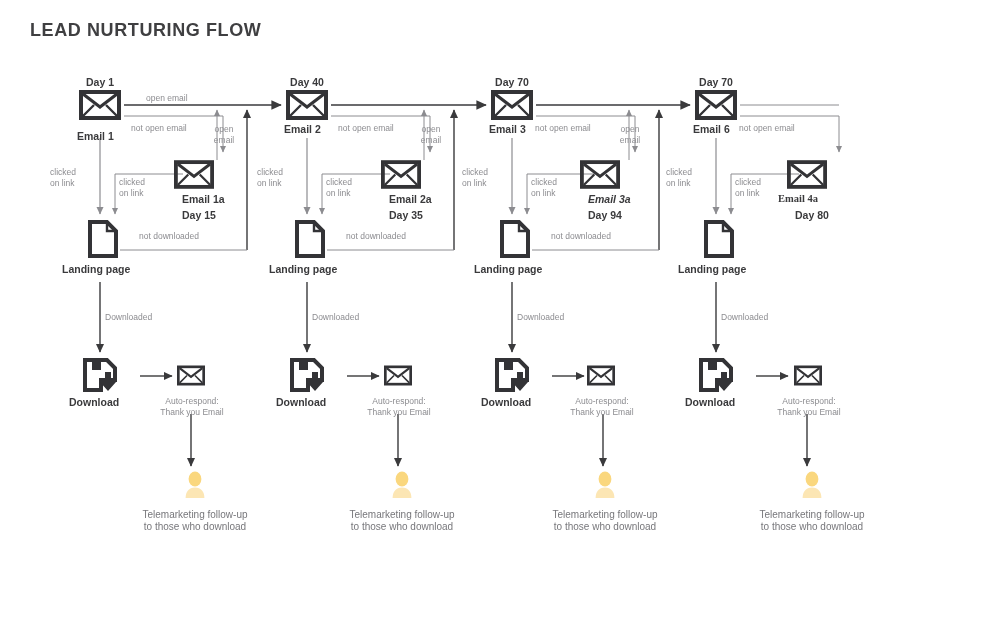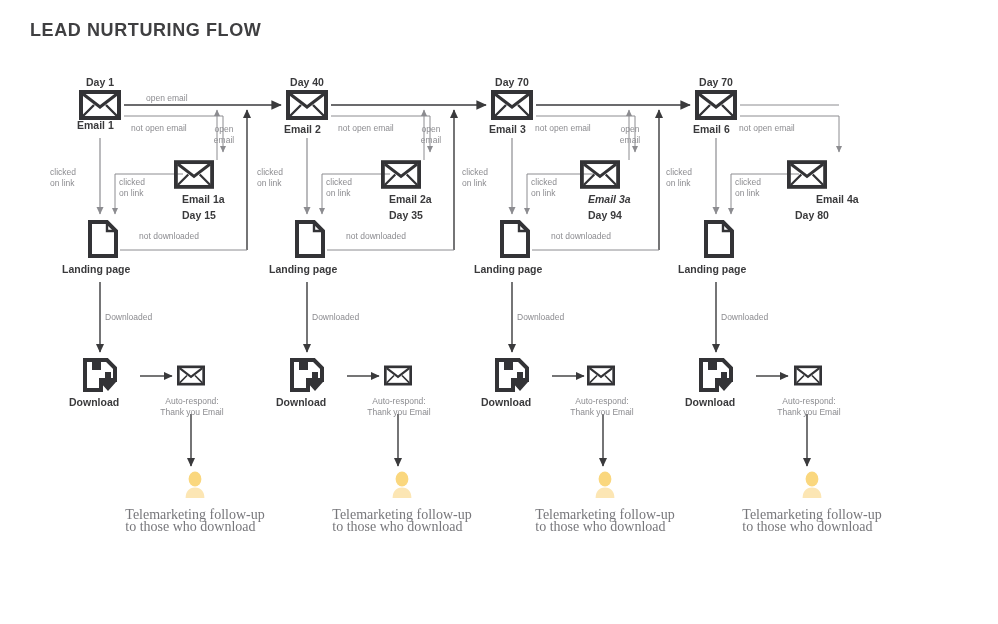--- a/index.html
+++ b/index.html
@@ -46,26 +46,26 @@
   .bold {
     position: absolute;
     font-size: 10.5px;
     font-weight: bold;
     color: #3a3a3c;
     white-space: nowrap;
   }
   .bold-c { text-align: center; transform: translateX(-50%); }
   .tele {
     position: absolute;
-    font-size: 14px;
+    font-size: 10px;
     color: #77777b;
     line-height: 12px;
+    text-align: center;
     transform: translateX(-50%);
     white-space: nowrap;
-    font-family: Liberation Serif, serif;
   }
   .ar {
     position: absolute;
     font-size: 8.5px;
     color: #8c8c90;
     line-height: 11px;
     text-align: center;
     transform: translateX(-50%);
     white-space: nowrap;
   }
@@ -129,21 +129,21 @@
 
   <div>
     <div class="bold bold-c" style="left:100px;top:76px;text-align:center;">Day 1</div>
     <div style="position:absolute;left:79px;top:90px;">
       <svg width="42" height="30" viewBox="0 0 42 30">
           <rect x="2" y="2" width="38" height="26" fill="none" stroke="#333336" stroke-width="4"></rect>
           <path d="M4,4 L21,17 L38,4" fill="none" stroke="#333336" stroke-width="3.2"></path>
           <path d="M4,26 L15,15 M38,26 L27,15" stroke="#333336" stroke-width="2.4"></path>
         </svg>
     </div>
-    <div class="bold" style="left:77px;top:119px;">Email 1</div>
+    <div class="bold" style="left:77px;top:130px;">Email 1</div>
     <div class="lbl" style="left:146px;top:93px;">open email</div>
     <div class="lbl" style="left:131px;top:123px;">not open email</div>
     <div class="ar" style="left:224px;top:124px;"><span style="display:inline-block;max-width:34px;white-space:normal;">open email</span></div>
     <div style="position:absolute;left:174px;top:160px;">
       <svg width="40" height="29" viewBox="0 0 42 30">
           <rect x="2" y="2" width="38" height="26" fill="none" stroke="#333336" stroke-width="4"></rect>
           <path d="M4,4 L21,17 L38,4" fill="none" stroke="#333336" stroke-width="3.2"></path>
           <path d="M4,26 L15,15 M38,26 L27,15" stroke="#333336" stroke-width="2.4"></path>
         </svg>
     </div>
@@ -350,21 +350,21 @@
     <div class="lbl" style="left:762px;top:93px;"></div>
     <div class="lbl" style="left:739px;top:123px;">not open email</div>
     <div class="ar" style="left:834px;top:124px;"><span style="display:inline-block;max-width:34px;white-space:normal;"></span></div>
     <div style="position:absolute;left:787px;top:160px;">
       <svg width="40" height="29" viewBox="0 0 42 30">
           <rect x="2" y="2" width="38" height="26" fill="none" stroke="#333336" stroke-width="4"></rect>
           <path d="M4,4 L21,17 L38,4" fill="none" stroke="#333336" stroke-width="3.2"></path>
           <path d="M4,26 L15,15 M38,26 L27,15" stroke="#333336" stroke-width="2.4"></path>
         </svg>
     </div>
-    <div class="bold" style="left:816px;top:193px;">Email 4a</div>
+    <div class="bold" style="left:778px;top:193px;font-family:Liberation Serif, serif;">Email 4a</div>
     <div class="bold" style="left:795px;top:209px;">Day 80</div>
     <div class="lbl" style="left:666px;top:167px;">
       <span>clicked</span><br>
       <span>on link</span>
     </div>
     <div class="lbl" style="left:735px;top:177px;">
       <span>clicked</span><br>
       <span>on link</span>
     </div>
     <div style="position:absolute;left:704px;top:220px;">

